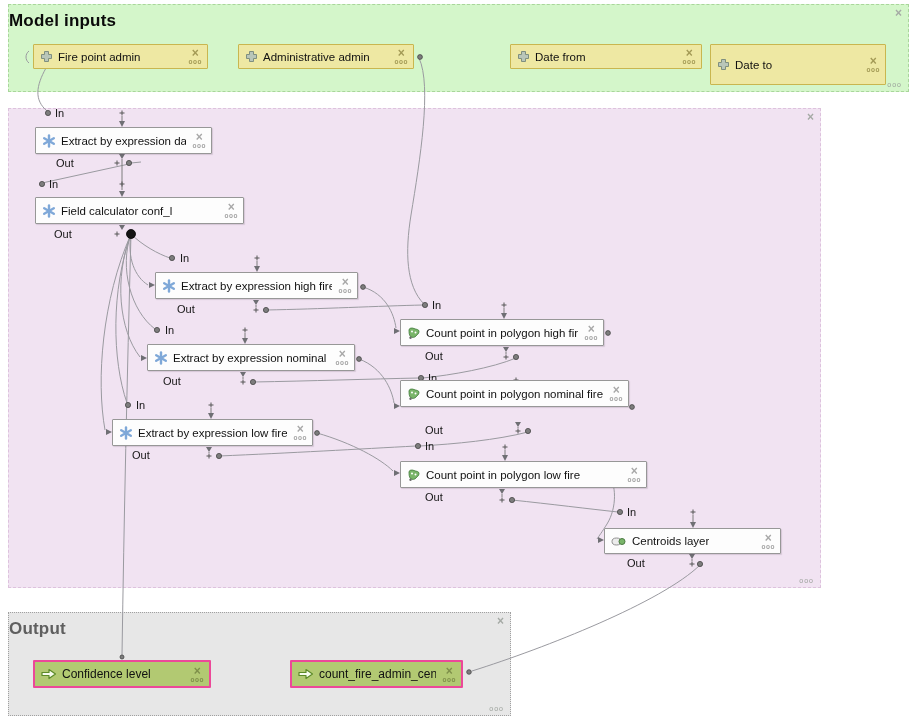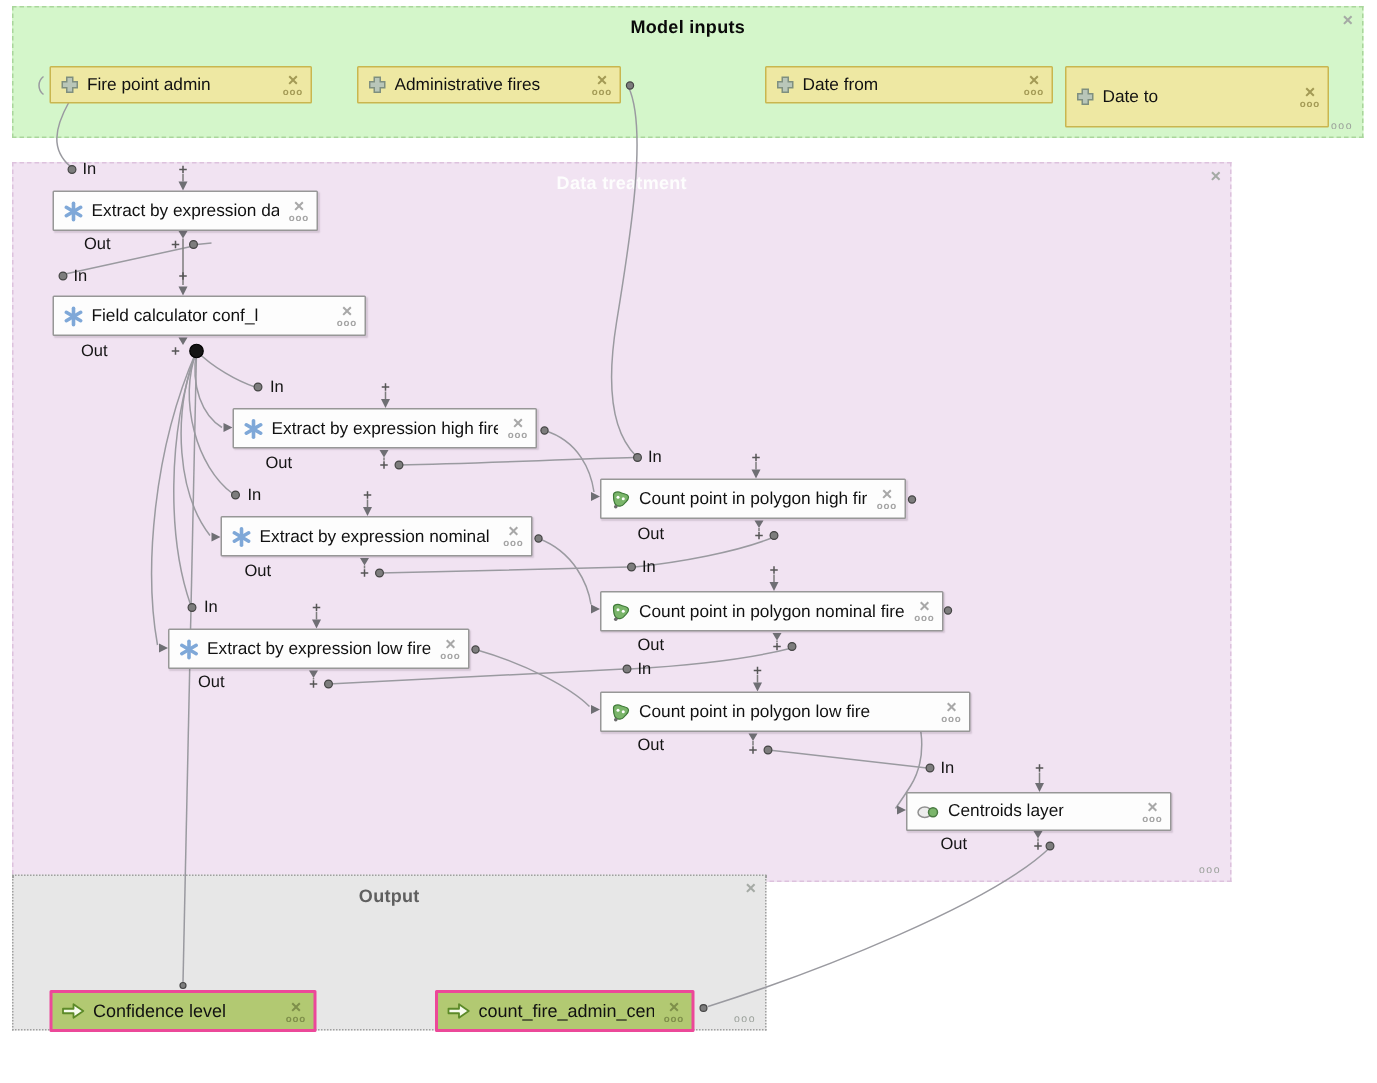--- a/index.html
+++ b/index.html
@@ -2,30 +2,30 @@
 <html><head>
 <meta charset="utf-8">
 <style>
   html,body{margin:0;padding:0;background:#fff}
   .canvas{position:relative;width:918px;height:722px;background:#ffffff;
           font-family:"Liberation Sans",sans-serif;overflow:hidden}
   *{box-sizing:border-box}
 
   
   .group{position:absolute;border:1px dashed;z-index:1}
-  .group-title{position:absolute;top:6px;left:0;right:0;text-align:center;
-               font-weight:bold;font-size:12px;letter-spacing:.2px}
+  .group-title{position:absolute;top:6px;left:0;right:0;
+               font-weight:bold;font-size:17px;letter-spacing:.2px}
   .gclose{position:absolute;top:3px;right:6px;color:#a5aaa5;font-weight:bold;font-size:12px;line-height:10px}
   .gooo{position:absolute;bottom:3px;right:6px;color:#9aa09a;font-size:7px;letter-spacing:1px;line-height:6px}
 
   #g-inputs{left:8px;top:4px;width:901px;height:88px;background:#d4f6ca;border-color:#a9d69b}
   #g-inputs .group-title{color:#0a0a0a}
   #g-treatment{left:8px;top:108px;width:813px;height:480px;background:#f1e3f2;border-color:#ddc2dd}
   #g-treatment .group-title{color:#fdfdfd}
-  #g-output{left:8px;top:583px;width:503px;height:104px;background:#e7e7e7;border:1px dotted #a0a0a0}
+  #g-output{left:8px;top:612px;width:503px;height:104px;background:#e7e7e7;border:1px dotted #a0a0a0}
   #g-output .group-title{color:#5f5f5f}
 
   
   svg.wires{position:absolute;left:0;top:0;z-index:5;pointer-events:none}
 
   
   .node{position:absolute;display:flex;align-items:center;gap:5px;padding:0 3px 0 6px;
         background:#fdfdfd;border:1px solid #979797;border-radius:1px;
         box-shadow:1px 1px 1px rgba(90,70,90,.18);font-size:11.5px;color:#111;z-index:6}
   .node .lbl{white-space:nowrap;overflow:hidden}
@@ -47,21 +47,20 @@
 
 <div class="canvas">
 
   <div class="group" id="g-inputs">
     <div class="group-title">Model inputs</div>
     <div class="gclose">×</div>
     <div class="gooo">ooo</div>
   </div>
 
   <div class="group" id="g-treatment">
-    <div class="group-title">Data treatment</div>
     <div class="gclose">×</div>
     <div class="gooo">ooo</div>
   </div>
 
   <div class="group" id="g-output">
     <div class="group-title">Output</div>
     <div class="gclose">×</div>
     <div class="gooo">ooo</div>
   </div>
 
@@ -186,21 +185,21 @@
         <span class="ooo">ooo</span>
       </span>
   </div>
 
   <div class="node input-node" style="left:238px;top:44px;width:176px;height:25px">
     <span class="icon">
       <svg width="13" height="13">
           <path d="M4.5,1.5 h4 v3 h3 v4 h-3 v3 h-4 v-3 h-3 v-4 h3 z" fill="#b9c6b9" stroke="#7f8f7f"></path>
         </svg>
     </span>
-    <span class="lbl">Administrative fires</span>
+    <span class="lbl">Administrative admin</span>
     <span class="ctrl">
         <span class="close">×</span>
         <span class="ooo">ooo</span>
       </span>
   </div>
 
   <div class="node input-node" style="left:510px;top:44px;width:192px;height:25px">
     <span class="icon">
       <svg width="13" height="13">
           <path d="M4.5,1.5 h4 v3 h3 v4 h-3 v3 h-4 v-3 h-3 v-4 h3 z" fill="#b9c6b9" stroke="#7f8f7f"></path>
@@ -303,21 +302,21 @@
           </g>
         </svg>
     </span>
     <span class="lbl">Extract by expression nominal fires</span>
     <span class="ctrl">
         <span class="close">×</span>
         <span class="ooo">ooo</span>
       </span>
   </div>
 
-  <div class="node" style="left:400px;top:394px;width:229px;height:27px">
+  <div class="node" style="left:400px;top:380px;width:229px;height:27px">
     <span class="icon">
       <svg width="14" height="14">
           <path d="M2,4 C2,2 5,1.5 7,2.5 C9,3.5 12,3 12,5.5 C12,8 10,8.5 9,10 C8,11.5 5,12 3.5,10.5 C2,9 2,6 2,4 z" fill="#7ab56a" stroke="#3f7a38" stroke-width="0.8"></path>
           <circle cx="5" cy="5.5" r="1" fill="#fff"></circle>
           <circle cx="8.5" cy="6.5" r="1" fill="#fff"></circle>
           <circle cx="3.5" cy="11.8" r="1.2" fill="#6a6a6a"></circle>
         </svg>
     </span>
     <span class="lbl">Count point in polygon nominal fire</span>
     <span class="ctrl">

